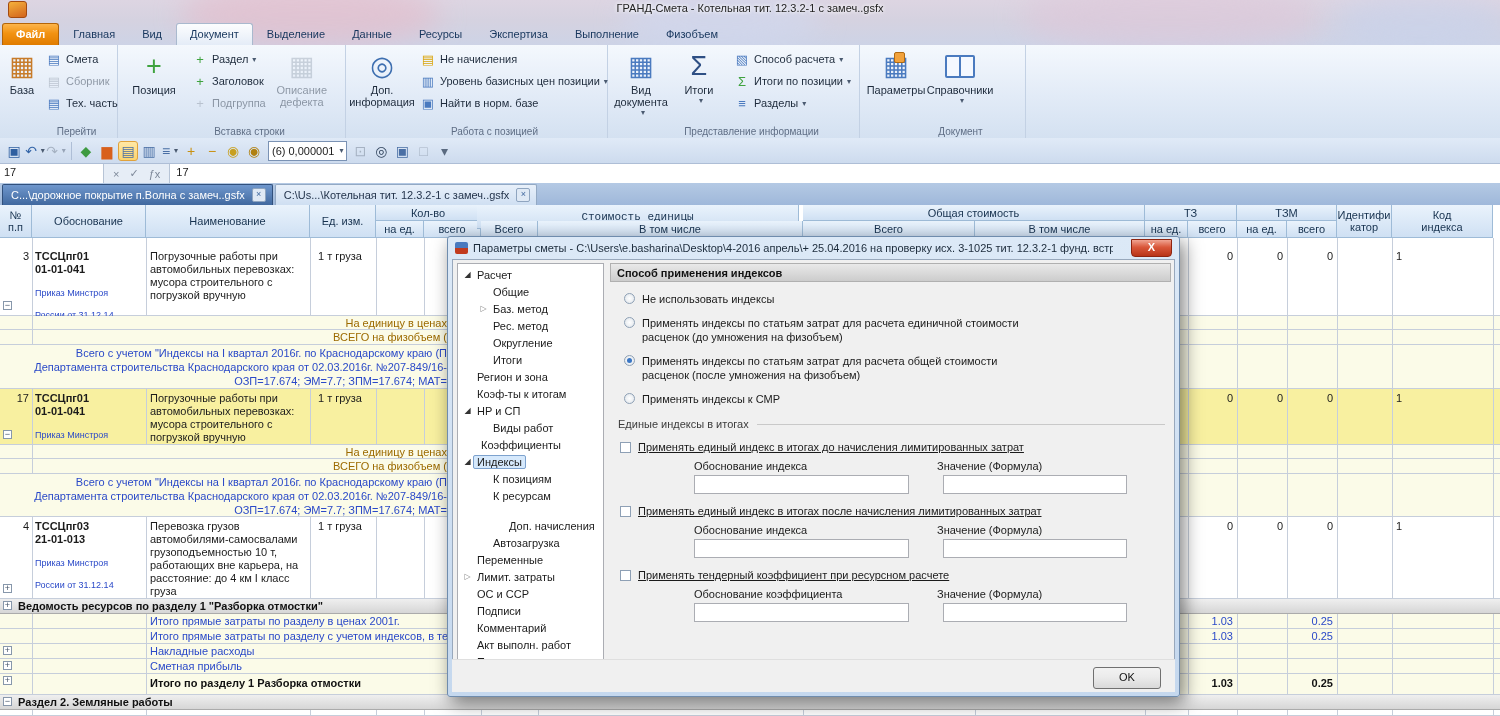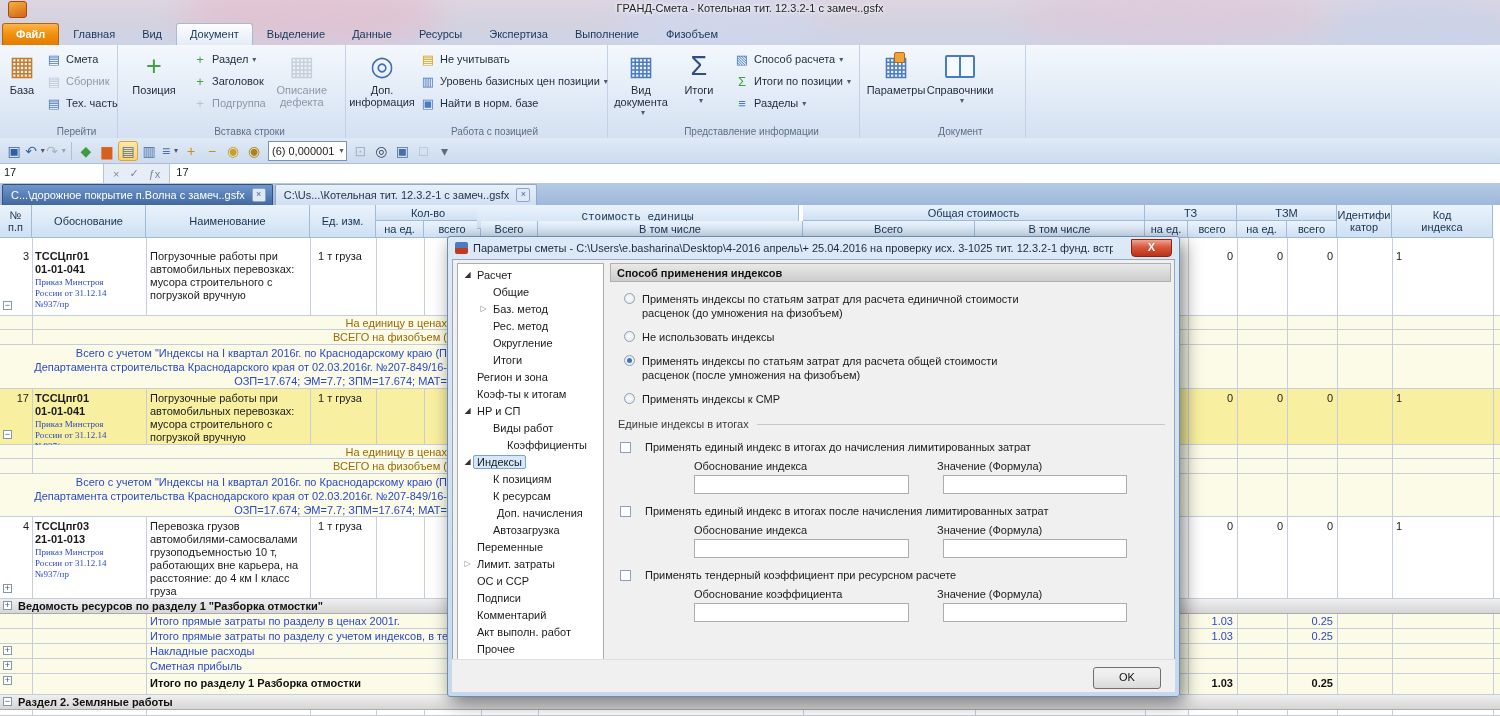--- a/index.html
+++ b/index.html
@@ -63,21 +63,21 @@
   #table{position:absolute;left:0;top:205px;width:1500px;height:511px;background:#fff;}
   .hcell{position:absolute;box-sizing:border-box;border-right:1px solid #9ebbd7;border-bottom:1px solid #9ebbd7;
     background:linear-gradient(180deg,#eaf3fc,#cfe0f3);display:flex;align-items:center;justify-content:center;
     text-align:center;white-space:pre-line;line-height:12px;color:#17324f;}
   .trow{position:absolute;left:0;box-sizing:border-box;border-bottom:1px solid #c6cedb;width:1500px;}
   .vline{position:absolute;top:0;width:1px;height:100%;background:#c6cedb;}
   .cell{position:absolute;box-sizing:border-box;}
   .bg-white{background:#fff;} .bg-ivory{background:#fbfbe8;} .bg-yellow{background:#f8f0a0;}
   .bg-gray{background:linear-gradient(180deg,#efefef,#d6d6d6);border-bottom:1px solid #ababab;}
   .code{font-weight:bold;line-height:13px;}
-  .note{color:#2a49c8;font-size:9px;line-height:10px;margin-top:1px;font-family:Liberation Serif, serif;}
+  .note{color:#2a49c8;font-size:9px;line-height:10px;margin-top:12px;}
   .namecell{line-height:13px;}
   .exp{position:absolute;width:9px;height:9px;border:1px solid #8797ab;background:#fff;color:#44546a;
     font-size:9px;line-height:7px;text-align:center;box-sizing:border-box;}
   .rnote{position:absolute;right:1053px;top:1px;white-space:nowrap;color:#9c6a00;}
   .rnote-blue{position:absolute;right:1053px;white-space:nowrap;color:#2a49c8;line-height:14px;}
   .totaltxt{position:absolute;left:150px;top:1px;white-space:nowrap;color:#2a49c8;}
   .bold{font-weight:bold;color:#111;}
   .val{position:absolute;text-align:right;top:0;padding-right:4px;box-sizing:border-box;}
   .val.blue{color:#2a49c8;}
   .sectxt{position:absolute;left:18px;top:1px;font-weight:bold;color:#111;white-space:nowrap;}
@@ -103,21 +103,21 @@
     box-sizing:border-box;font-weight:bold;padding:3px 0 0 6px;color:#111;}
   .grouprow{display:flex;align-items:center;margin:12px 6px 0 8px;color:#3c3c3c;}
   .grouprow .line{flex:1;height:1px;background:#c9c9c9;margin-left:8px;}
   .radiorow{display:flex;margin:10px 0 0 14px;}
   .radio{width:11px;height:11px;border-radius:50%;border:1px solid #8ea0b5;background:radial-gradient(#ffffff,#dde3e9);flex:0 0 11px;margin-top:1px;box-sizing:border-box;}
   .radio.checked{position:relative;}
   .radio.checked::after{content:'';position:absolute;left:2px;top:2px;width:5px;height:5px;border-radius:50%;background:#3a76c4;}
   .radiorow .lbl{margin-left:7px;white-space:pre-line;line-height:14px;color:#1b1b1b;}
   .cbrow{display:flex;margin:11px 0 0 10px;}
   .cb{width:11px;height:11px;border:1px solid #8ea0b5;background:#fff;flex:0 0 11px;margin-top:1px;box-sizing:border-box;}
-  .cbrow .lbl{margin-left:14px;}
+  .cbrow .lbl{margin-left:7px;text-decoration:underline;}
   .fldlabels{display:flex;margin:7px 0 0 84px;}
   .fldlabels .f1{width:243px;color:#1b1b1b;}
   .inprow{display:flex;margin:3px 0 0 84px;}
   .inprow input{width:207px;height:17px;border:1px solid #abadb3;background:#fff;margin-right:34px;
     font-family:"Liberation Sans",sans-serif;font-size:11px;padding:0 3px;}
   .inprow input.v{width:176px;margin-right:0;}
   #dlg-footer{position:absolute;left:4px;bottom:4px;width:723px;height:33px;background:#f0f0f0;border-top:1px solid #dfdfdf;box-sizing:border-box;}
   #ok-btn{position:absolute;right:14px;top:7px;width:66px;height:20px;border:1px solid #707070;border-radius:3px;
     background:linear-gradient(180deg,#f2f2f2,#ebebeb 45%,#d9d9d9);text-align:center;line-height:18px;color:#111;}
 </style>
@@ -197,21 +197,21 @@
       </div>
       <div class="rgroup" style="width: 262px;">
         <div class="rbig">
           <div class="ic-big " style="color: rgb(62, 111, 176);">◎</div>
           <div class="cap">Доп.
 информация</div>
         </div>
         <div class="rstack">
           <div class="rsmall">
             <div class="ic-sm" style="color: rgb(217, 164, 10);">▤</div>
-            <span>Не учитывать</span>
+            <span>Не начисления</span>
           </div>
           <div class="rsmall">
             <div class="ic-sm" style="color: rgb(74, 122, 191);">▥</div>
             <span>Уровень базисных цен позиции</span>
             <div class="dd">▾</div>
           </div>
           <div class="rsmall">
             <div class="ic-sm" style="color: rgb(74, 122, 191);">▣</div>
             <span>Найти в норм. базе</span>
           </div>
@@ -639,37 +639,37 @@
             <span class="tlabel">Коэф-ты к итогам</span>
           </div>
           <div class="titem" style="padding-left: 4px;">
             <div class="tmark">◢</div>
             <span class="tlabel">НР и СП</span>
           </div>
           <div class="titem" style="padding-left: 20px;">
             <div class="tmark"></div>
             <span class="tlabel">Виды работ</span>
           </div>
-          <div class="titem" style="padding-left: 34px;">
+          <div class="titem" style="padding-left: 8px;">
             <div class="tmark"></div>
             <span class="tlabel">Коэффициенты</span>
           </div>
           <div class="titem selected" style="padding-left: 4px;">
             <div class="tmark">◢</div>
             <span class="tlabel">Индексы</span>
           </div>
           <div class="titem" style="padding-left: 20px;">
             <div class="tmark"></div>
             <span class="tlabel">К позициям</span>
           </div>
           <div class="titem" style="padding-left: 20px;">
             <div class="tmark"></div>
             <span class="tlabel">К ресурсам</span>
           </div>
-          <div class="titem" style="padding-left: 24px;">
+          <div class="titem" style="padding-left: 36px; margin-top: 13px;">
             <div class="tmark"></div>
             <span class="tlabel">Доп. начисления</span>
           </div>
           <div class="titem" style="padding-left: 20px;">
             <div class="tmark"></div>
             <span class="tlabel">Автозагрузка</span>
           </div>
           <div class="titem" style="padding-left: 4px;">
             <div class="tmark"></div>
             <span class="tlabel">Переменные</span>
@@ -701,26 +701,26 @@
           <div class="titem" style="padding-left: 4px;">
             <div class="tmark"></div>
             <span class="tlabel">Свойства</span>
           </div>
         </div>
       <div id="dlg-right">
         <div id="dlg-sechdr">Способ применения индексов</div>
         <div id="radio-list">
             <div class="radiorow">
               <div class="radio"></div>
+              <span class="lbl">Не использовать индексы</span>
+            </div>
+            <div class="radiorow">
+              <div class="radio"></div>
               <span class="lbl">Применять индексы по статьям затрат для расчета единичной стоимости
 расценок (до умножения на физобъем)</span>
-            </div>
-            <div class="radiorow">
-              <div class="radio"></div>
-              <span class="lbl">Не использовать индексы</span>
             </div>
             <div class="radiorow">
               <div class="radio checked"></div>
               <span class="lbl">Применять индексы по статьям затрат для расчета общей стоимости
 расценок (после умножения на физобъем)</span>
             </div>
             <div class="radiorow">
               <div class="radio"></div>
               <span class="lbl">Применять индексы к СМР</span>
             </div>

